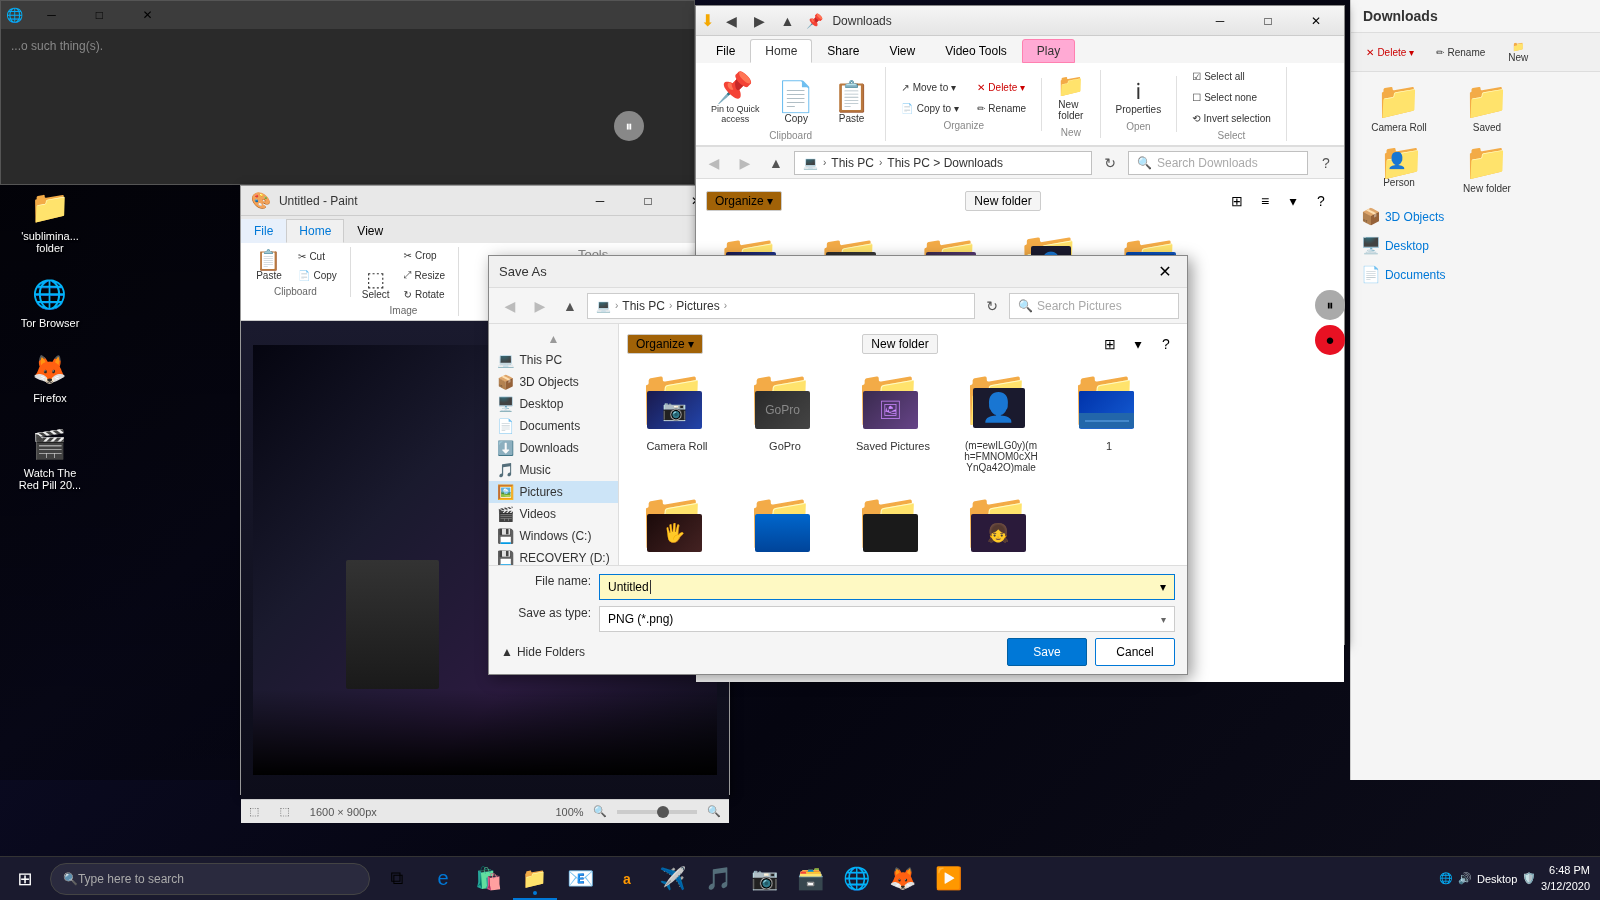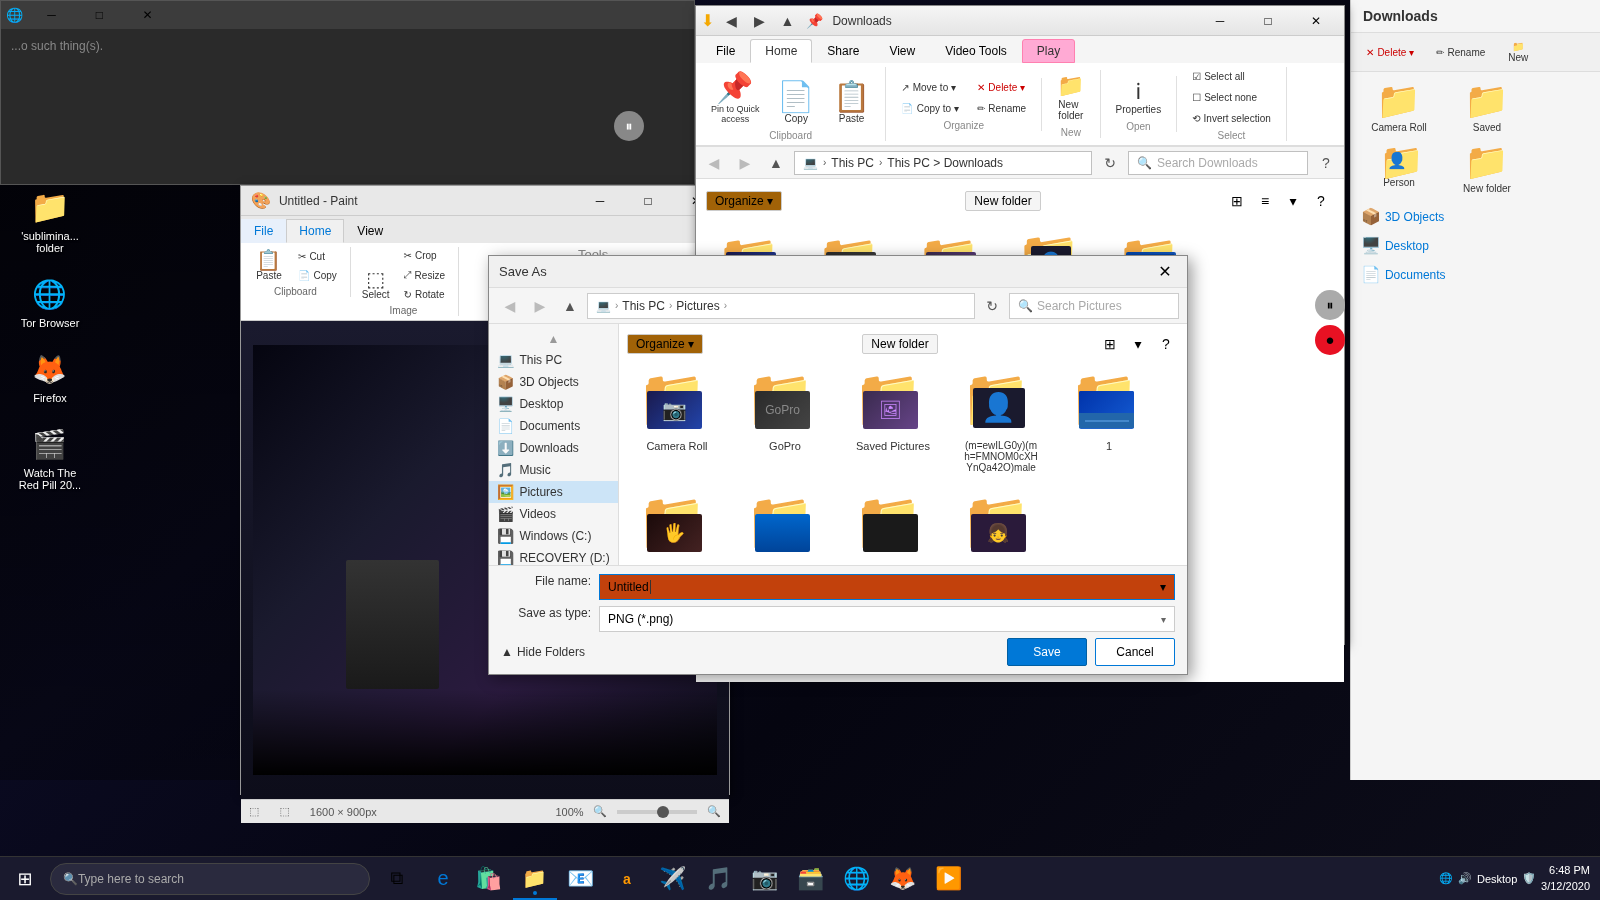--- a/index.html
+++ b/index.html
@@ -669,21 +669,21 @@
     .dialog-field-label {
       width: 90px;
       text-align: right;
       font-size: 12px;
       color: #333;
     }
     .dialog-field-input {
       flex: 1;
       height: 26px;
       border: 1px solid #0078d7;
-      background: #c2410c;
+      background: #fef9c3;
       padding: 0 8px;
       font-size: 12px;
       outline: none;
       display: flex;
       align-items: center;
       position: relative;
     }
     .dialog-field-select {
       flex: 1;
       height: 26px;

